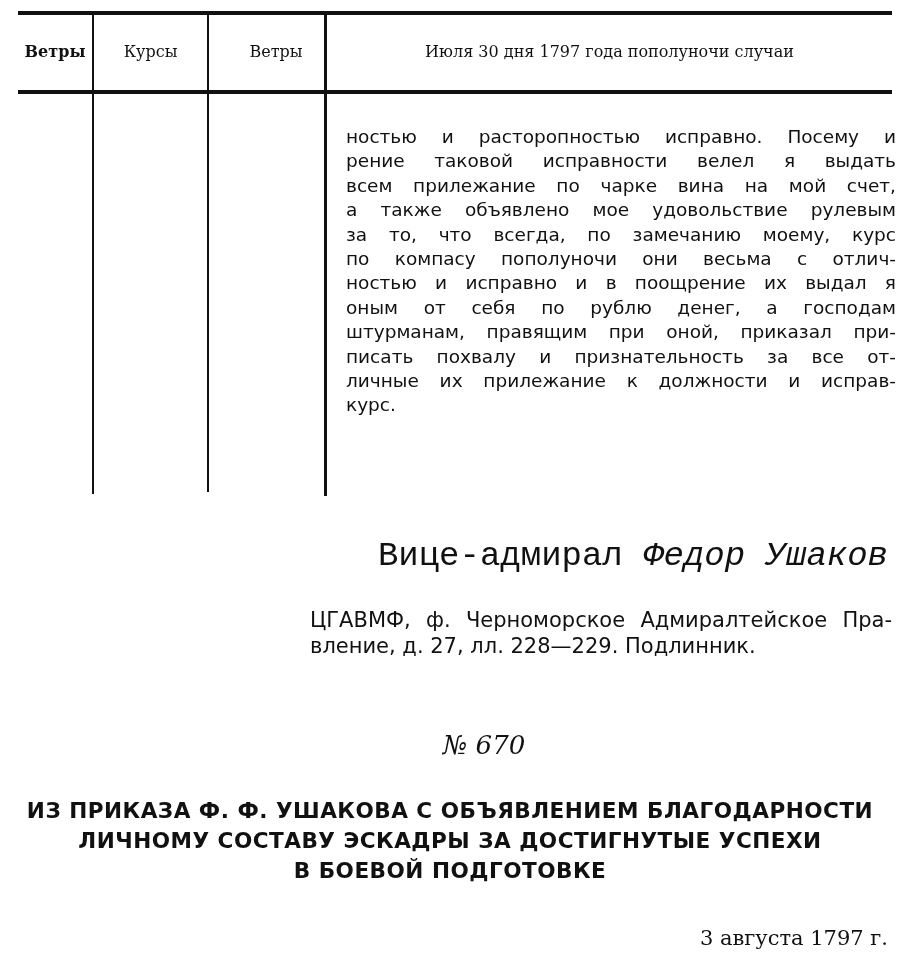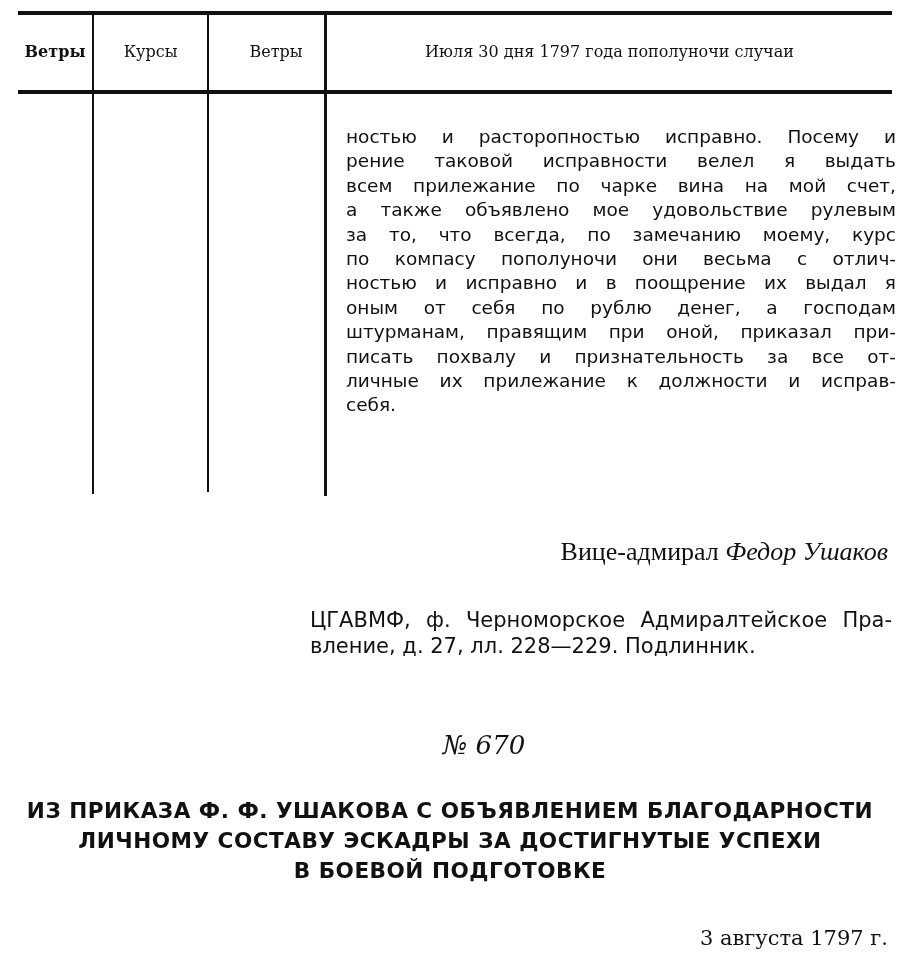--- a/index.html
+++ b/index.html
@@ -3,21 +3,21 @@
 <meta charset="utf-8">
 <style>
   html, body { margin: 0; padding: 0; background: #ffffff; }
   body { width: 900px; height: 962px; position: relative; overflow: hidden; color: #111; font-family: "DejaVu Serif", serif; }
   .rule { position: absolute; left: 18px; width: 874px; height: 4px; background: #111; }
   .vline { position: absolute; width: 2px; background: #111; }
   .hdr { position: absolute; top: 42px; font-family: "DejaVu Serif", serif; font-size: 16px; font-weight: bold; text-align: center; white-space: nowrap; }
   .body-text { position: absolute; left: 346px; top: 125px; width: 550px; font-family: "DejaVu Sans", sans-serif; font-size: 18.5px; line-height: 24.4px; }
   .body-text .ln { display: block; white-space: nowrap; text-align-last: justify; text-align: justify; }
   .body-text .ln.last { text-align-last: left; }
-  .signature { position: absolute; right: 12px; top: 537px; font-size: 26px; font-family: Liberation Serif, serif; white-space: nowrap; margin-left: 36px; }
+  .signature { position: absolute; right: 12px; top: 537px; font-size: 34px; font-family: Liberation Mono, monospace; white-space: nowrap; margin-left: 36px; }
   .signature .name { font-style: italic; }
   .archive { position: absolute; left: 310px; top: 607px; width: 582px; font-family: "DejaVu Sans", sans-serif; font-size: 21px; line-height: 26px; }
   .archive .ln { display: block; white-space: nowrap; text-align: justify; text-align-last: justify; }
   .archive .ln.last { text-align-last: left; }
   .doc-number { position: absolute; left: 0; width: 900px; top: 730px; text-align: center; font-size: 26px; font-style: italic; font-family: "DejaVu Serif", serif; margin-left: 34px; }
   .doc-title { position: absolute; left: 0; width: 900px; top: 796px; text-align: center; font-family: "DejaVu Sans", sans-serif; font-weight: bold; font-size: 22px; line-height: 30px; letter-spacing: 0.5px; transform: scaleX(0.98); }
   .doc-date { position: absolute; right: 12px; top: 926px; font-size: 21px; font-family: "DejaVu Serif", serif; white-space: nowrap; text-align: right; }
 </style>
 </head>
 <body>
@@ -39,21 +39,21 @@
   <span class="ln">рение таковой исправности велел я выдать</span>
   <span class="ln">всем прилежание по чарке вина на мой счет,</span>
   <span class="ln">а также объявлено мое удовольствие рулевым</span>
   <span class="ln">за то, что всегда, по замечанию моему, курс</span>
   <span class="ln">по компасу пополуночи они весьма с отлич-</span>
   <span class="ln">ностью и исправно и в поощрение их выдал я</span>
   <span class="ln">оным от себя по рублю денег, а господам</span>
   <span class="ln">штурманам, правящим при оной, приказал при-</span>
   <span class="ln">писать похвалу и признательность за все от-</span>
   <span class="ln">личные их прилежание к должности и исправ-</span>
-  <span class="ln last">себя.</span>
+  <span class="ln last">курс.</span>
 </div>
 
 <div class="signature">
   <span>Вице-адмирал</span>
   <span class="name">Федор Ушаков</span>
 </div>
 
 <div class="archive">
   <span class="ln">ЦГАВМФ, ф. Черноморское Адмиралтейское Пра-</span>
   <span class="ln last">вление, д. 27, лл. 228—229. Подлинник.</span>

